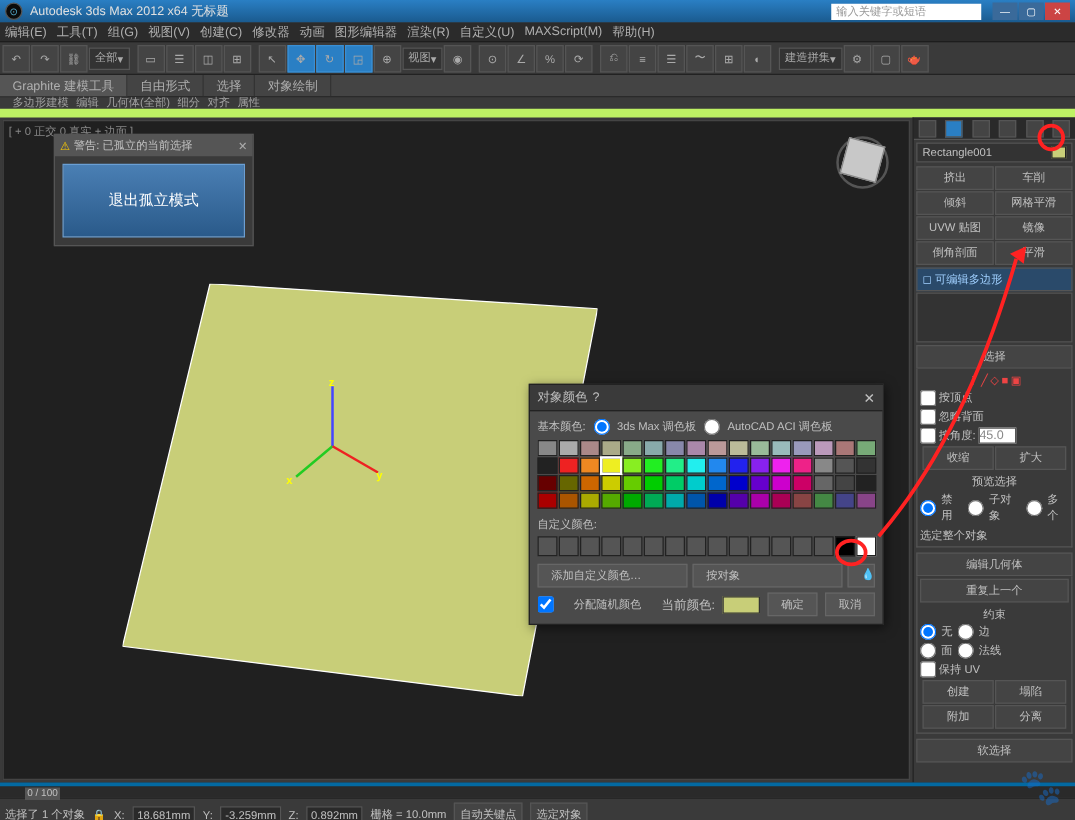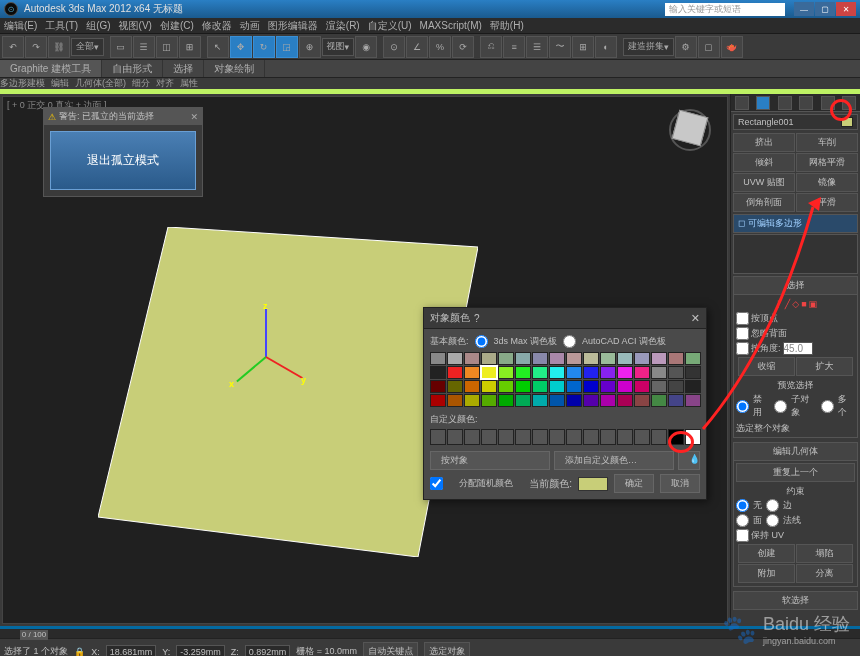--- a/index.html
+++ b/index.html
@@ -22,21 +22,21 @@
 .tb-btn { width: 22px; height: 22px; background: #444; border: 1px solid #555; display: inline-flex; align-items: center; justify-content: center; font-size: 9px; color: #aaa; }
 .tb-btn.blue { background: #2a7fc4; border-color: #3a8fd4; }
 .tb-btn.sep { background: none; border: none; width: 4px; }
 .tb-dropdown { height: 18px; background: #333; border: 1px solid #555; padding: 0 4px; font-size: 9px; color: #aaa; display: inline-flex; align-items: center; }
 
 
 .ribbon { background: #444; height: 18px; display: flex; align-items: center; border-bottom: 1px solid #222; }
 .ribbon-tab { padding: 0 10px; font-size: 10px; color: #b0b0b0; border-right: 1px solid #333; height: 100%; display: flex; align-items: center; }
 .ribbon-tab.active { background: #555; }
 
-.subribbon { background: #3a3a3a; height: 16px; display: flex; align-items: center; padding: 0 0; border-bottom: 5px solid #bef264; }
+.subribbon { background: #3a3a3a; height: 16px; display: flex; align-items: center; padding: 0 10px; border-bottom: 7px solid #bef264; }
 .subribbon span { font-size: 9px; color: #a0a0a0; margin-right: 6px; }
 
 
 .main { display: flex; height: 532px; }
 .viewport-area { flex: 1; background: #202020; position: relative; margin: 2px; border: 1px solid #444; }
 .viewport-label { position: absolute; top: 2px; left: 4px; color: #888; font-size: 9px; }
 .viewcube { position: absolute; top: 10px; right: 12px; width: 50px; height: 50px; }
 .viewcube-cube { width: 30px; height: 30px; background: #c8c8c8; border: 1px solid #888; transform: rotate(15deg); margin: 6px auto; }
 .viewcube-ring { position: absolute; top: 2px; left: 4px; width: 42px; height: 42px; border: 2px solid #555; border-radius: 50%; }
 
@@ -321,22 +321,22 @@
             <div class="sw" style="background: rgb(85, 85, 85);"></div>
             <div class="sw" style="background: rgb(85, 85, 85);"></div>
             <div class="sw" style="background: rgb(85, 85, 85);"></div>
             <div class="sw" style="background: rgb(85, 85, 85);"></div>
             <div class="sw" style="background: rgb(85, 85, 85);"></div>
             <div class="sw" style="background: rgb(85, 85, 85);"></div>
             <div class="sw black"></div>
             <div class="sw white"></div>
           </div>
         <div class="btn-row">
+          <div class="dbtn" style="flex:1">添加自定义颜色…</div>
           <div class="dbtn" style="flex:1">按对象</div>
-          <div class="dbtn" style="flex:1">添加自定义颜色…</div>
           <div class="dbtn" style="width:18px">💧</div>
         </div>
         <div class="btn-row2">
           <div class="chk">
               <input type="checkbox" checked="" style="">
               <span>分配随机颜色</span>
             </div>
           <span style="margin-left:auto">当前颜色:</span>
           <div class="cur-swatch"></div>
           <div class="dbtn">确定</div>
@@ -469,17 +469,13 @@
     <span class="field">-3.259mm</span>
   <span>Z:</span>
     <span class="field">0.892mm</span>
   <span>栅格 = 10.0mm</span>
   <span class="btn">自动关键点</span>
   <span class="btn">选定对象</span>
 </div>
 
 <div class="watermark">
   <span class="paw">🐾</span>
-  <div>
-    <span>Baidu</span> <span>经验</span>
-    <span class="sub">jingyan.baidu.com</span>
-  </div>
 </div>
 
 </body></html>

